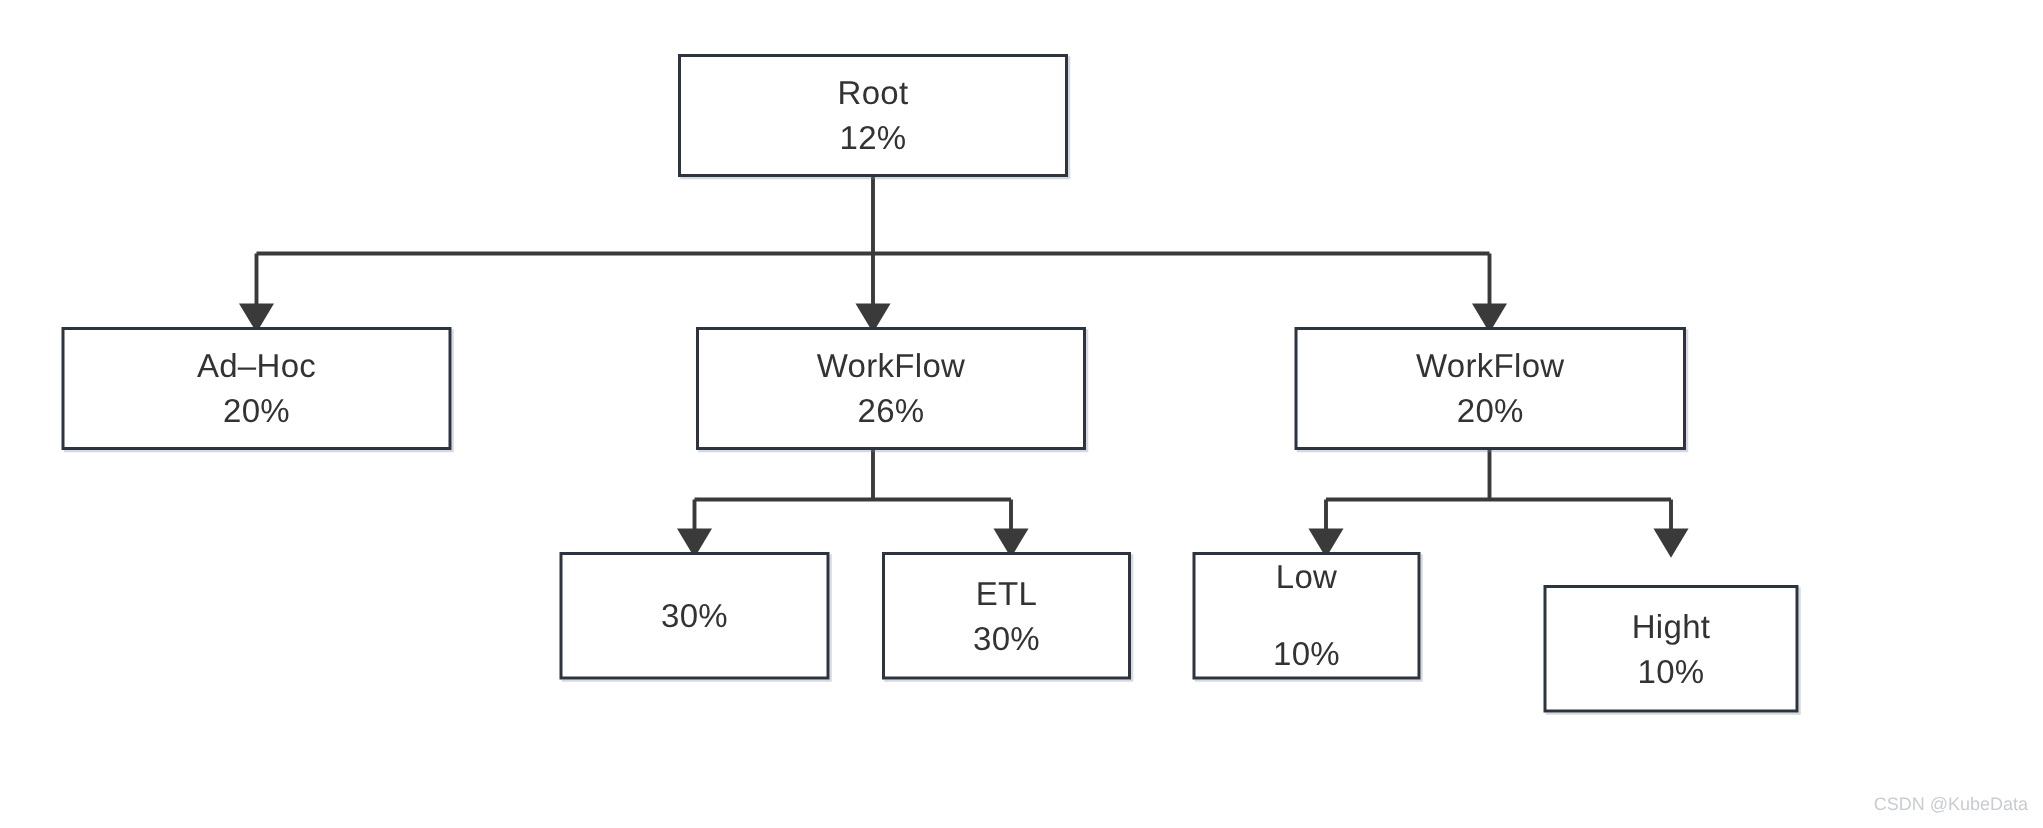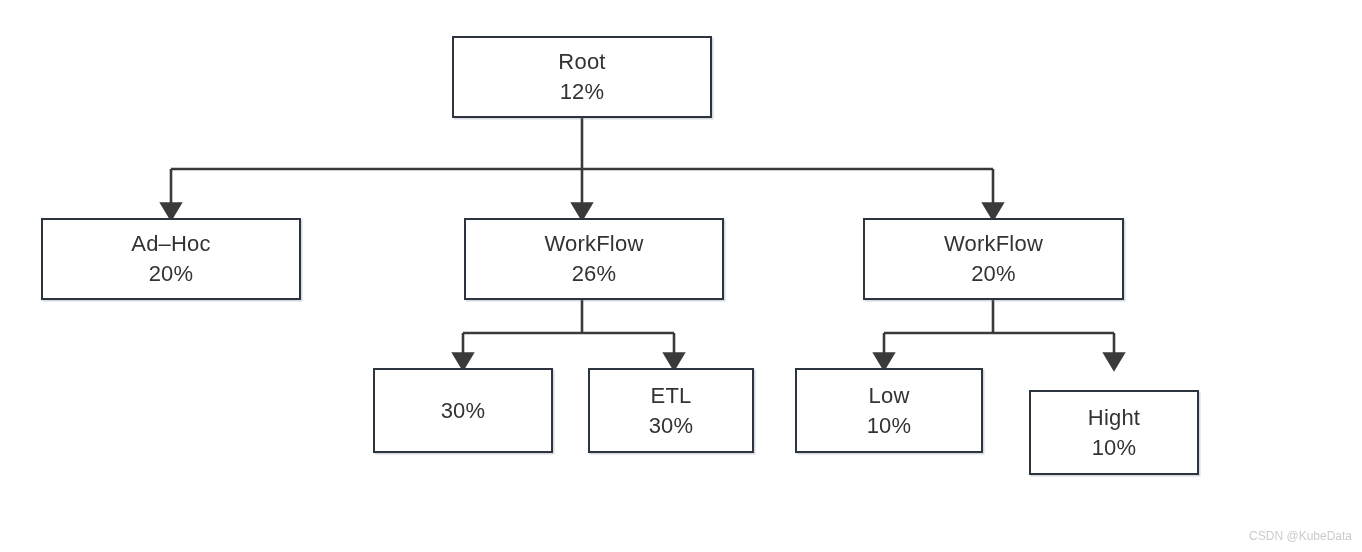--- a/index.html
+++ b/index.html
@@ -111,21 +111,21 @@
 
   <div class="node" style="left:373px; top:368px; width:180px; height:85px;">
     <div class="node-value">30%</div>
   </div>
 
   <div class="node" style="left:588px; top:368px; width:166px; height:85px;">
     <div class="node-label">ETL</div>
     <div class="node-value">30%</div>
   </div>
 
-  <div class="node" style="left:795px; top:368px; width:188px; height:85px;">
+  <div class="node" style="left:795px; top:368px; width:152px; height:85px;justify-content:space-between;">
     <div class="node-label">Low</div>
     <div class="node-value">10%</div>
   </div>
 
   <div class="node" style="left:1029px; top:368px; width:170px; height:85px;margin-top:22px;">
     <div class="node-label">Hight</div>
     <div class="node-value">10%</div>
   </div>
 
   <div class="watermark">CSDN @KubeData</div>

